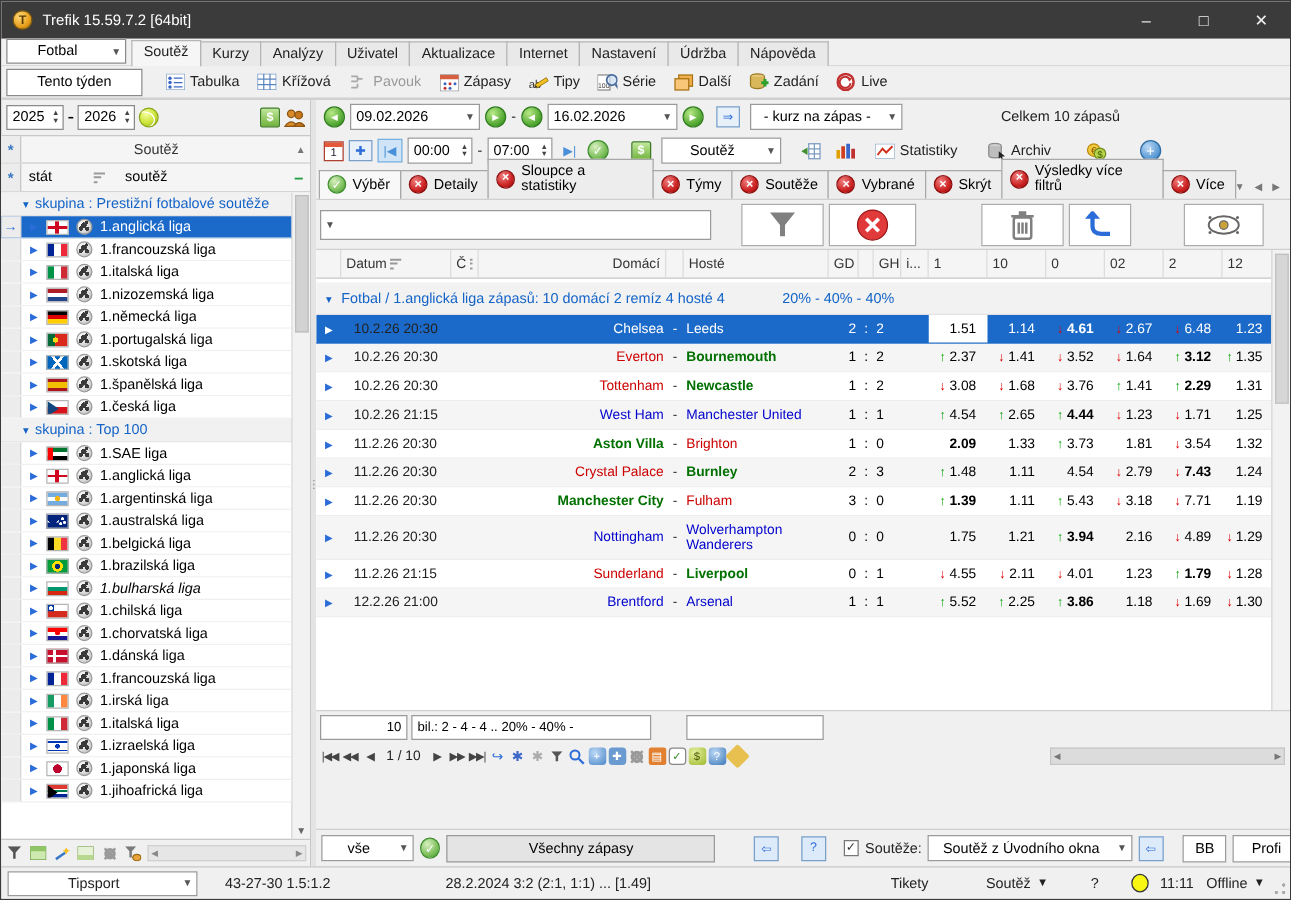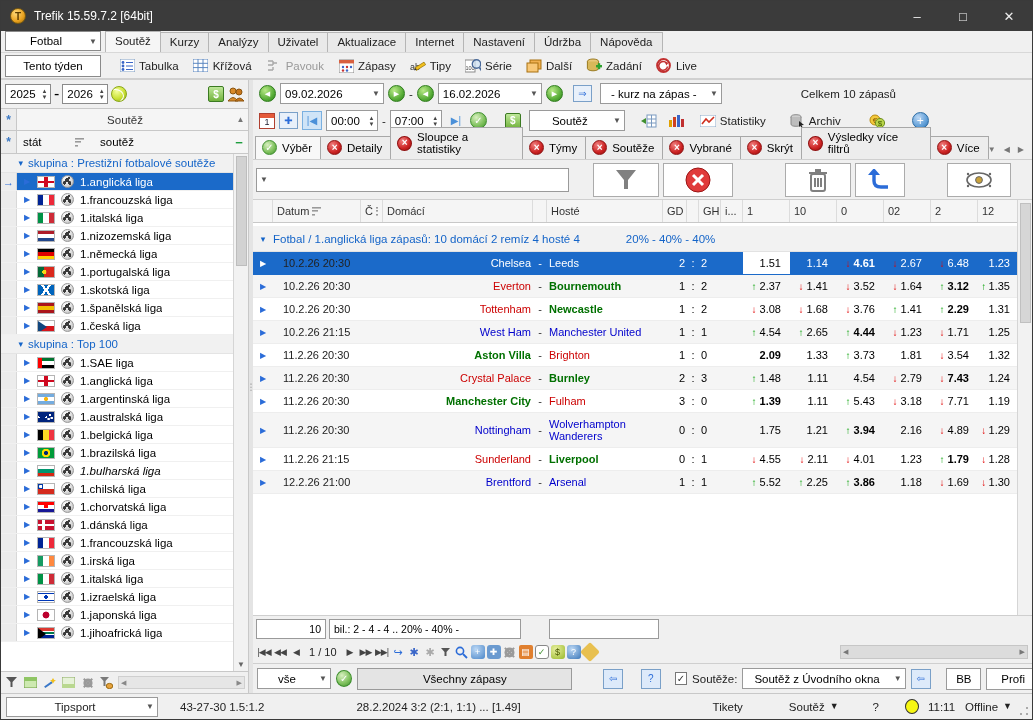--- a/index.html
+++ b/index.html
@@ -5,30 +5,30 @@
   html,body{margin:0;padding:0;background:#888;}
   *{box-sizing:border-box;font-family:"Liberation Sans",sans-serif;}
   .window{width:1033px;height:720px;background:#f0f0f0;border:1px solid #3a3a3a;display:flex;flex-direction:column;overflow:hidden;position:relative;}
 
   
   .titlebar{height:30px;background:#3b3b3b;display:flex;align-items:center;color:#fff;font-size:12px;flex:0 0 auto;}
   .app-icon{width:16px;height:16px;border-radius:50%;background:radial-gradient(circle at 35% 30%,#ffd978,#e8a01d 60%,#9a6a08);margin:0 8px 0 9px;display:flex;align-items:center;justify-content:center;color:#5c3d00;font-size:10px;font-weight:bold;border:1px solid #7a5a10;}
   .win-btns{margin-left:auto;display:flex;height:100%;}
   .win-btn{width:46px;display:flex;align-items:center;justify-content:center;font-size:13px;color:#eee;}
   
-  .menubar{height:22px;background:#f0f0f0;display:flex;align-items:flex-end;flex:0 0 auto;border-bottom:1px solid #d8d8d8;}
+  .menubar{height:22px;background:#f0f0f0;display:flex;align-items:flex-start;flex:0 0 auto;border-bottom:1px solid #d8d8d8;}
   .sport-combo{width:96px;height:20px;margin:0 0 1px 4px;background:#fff;border:1px solid #8a8a8a;display:flex;align-items:center;font-size:11.5px;}
   .sport-combo .txt{flex:1;text-align:center;}
   .combo-arrow{width:14px;color:#555;font-size:8px;text-align:center;}
   .menu-tabs{display:flex;align-items:flex-end;margin-left:4px;height:22px;}
   .mtab{padding:3px 9px 4px 9px;font-size:11.5px;background:#e9e9e9;border:1px solid #b5b5b5;border-bottom:none;margin-right:-1px;color:#222;}
   .mtab.active{background:#f6f6f6;position:relative;z-index:2;padding-bottom:5px;}
   
   .toolbar{height:27px;display:flex;align-items:center;background:#f0f0f0;border-bottom:2px solid #d0d0d0;flex:0 0 auto;}
-  .week-btn{width:96px;height:22px;margin-left:4px;background:#fff;border:1px solid #8a8a8a;font-size:11.5px;display:flex;align-items:center;justify-content:center;}
+  .week-btn{width:109px;height:22px;margin-left:4px;background:#fff;border:1px solid #8a8a8a;font-size:11.5px;display:flex;align-items:center;justify-content:center;}
   .toolbtns{display:flex;align-items:center;margin-left:12px;gap:2px;}
   .toolbtn{display:flex;align-items:center;gap:4px;font-size:11.5px;padding:2px 6px;color:#222;}
   .toolbtn.disabled{color:#9a9a9a;}
   .ticon{width:16px;height:16px;display:inline-flex;align-items:center;justify-content:center;}
   
   .content{flex:1;display:flex;min-height:0;}
   .sidebar{width:248px;flex:0 0 auto;display:flex;flex-direction:column;background:#f0f0f0;border-right:1px solid #c8c8c8;min-height:0;}
   .splitter{width:4px;background:#e4e4e4;display:flex;align-items:center;justify-content:center;color:#888;font-size:9px;flex:0 0 auto;}
   .main{flex:1;display:flex;flex-direction:column;min-width:0;background:#f0f0f0;}
 
@@ -145,21 +145,21 @@
   .mrow.sel .odds.white{background:#fff;color:#000;}
   .filler{flex:1;background:#fff;}
   
   .inputsrow{height:26px;display:flex;align-items:center;gap:3px;padding:0 3px;background:#f0f0f0;border-top:1px solid #cfcfcf;flex:0 0 auto;}
   .ibox{height:20px;background:#fff;border:1px solid #9a9a9a;font-size:10.5px;display:flex;align-items:center;padding:0 4px;}
   .navrow{height:22px;display:flex;align-items:center;gap:2px;padding:0 4px;background:#f0f0f0;flex:0 0 auto;font-size:9px;color:#444;}
   .navbtn{min-width:14px;height:15px;display:inline-flex;align-items:center;justify-content:center;letter-spacing:-1px;}
   .pager{font-size:11px;padding:0 4px;color:#222;}
   .nicon{width:14px;height:14px;border-radius:3px;display:inline-flex;align-items:center;justify-content:center;font-size:9px;color:#fff;}
   .hscroll{flex:1;max-width:188px;margin-left:auto;height:14px;background:#dcdcdc;border:1px solid #c6c6c6;display:flex;align-items:center;justify-content:space-between;font-size:7px;color:#777;padding:0 2px;}
-  .bottomrow{height:30px;display:flex;align-items:center;gap:5px;padding:0 4px;background:#f0f0f0;border-top:1px solid #cfcfcf;flex:0 0 auto;}
+  .bottomrow{height:30px;display:flex;align-items:center;gap:5px;padding:0 4px;background:#f0f0f0;border-top:1px solid #cfcfcf;flex:0 0 auto;margin-top:47px;}
   .btn{height:22px;background:#e4e4e4;border:1px solid #9a9a9a;font-size:11.5px;display:inline-flex;align-items:center;justify-content:center;padding:0 8px;}
   .btn.light{background:#fff;}
   .bluebtn{width:21px;height:20px;border:1px solid #7aa0c8;background:#ddeafa;color:#2b6cd8;font-size:10px;display:inline-flex;align-items:center;justify-content:center;}
   .cb{width:13px;height:13px;border:1px solid #777;background:#fff;color:#333;font-size:10px;display:inline-flex;align-items:center;justify-content:center;line-height:1;}
   
   .statusbar{height:26px;background:#f0f0f0;border-top:1px solid #c8c8c8;display:flex;align-items:center;font-size:11.5px;color:#222;flex:0 0 auto;padding-left:5px;}
   .sb-combo{width:152px;height:20px;background:#fff;border:1px solid #9a9a9a;display:flex;align-items:center;}
   .sb-combo .txt{flex:1;text-align:center;}
   .yellow-dot{width:14px;height:15px;border-radius:50%;background:#f7f713;border:1.5px solid #333;}
   .grip{width:12px;height:12px;margin:8px 2px 0 6px;background:radial-gradient(circle at 9px 3px,#aaa 0 1.2px,transparent 1.5px),radial-gradient(circle at 9px 9px,#aaa 0 1.2px,transparent 1.5px),radial-gradient(circle at 3px 9px,#aaa 0 1.2px,transparent 1.5px);}
@@ -761,21 +761,21 @@
           <div class="grid ghead" id="thead">
               <div class="hc"></div>
               <div class="hc">
                 <div>Datum</div>
                 <div class="sort-bars"></div>
               </div>
               <div class="hc">
                 <div>Č</div>
                 <div class="sort-bars"></div>
               </div>
-              <div class="hc" style="justify-content: flex-start;">
+              <div class="hc" style="justify-content: flex-end;">
                 <div>Domácí</div>
               </div>
               <div class="hc"></div>
               <div class="hc">
                 <div>Hosté</div>
               </div>
               <div class="hc">
                 <div>GD</div>
               </div>
               <div class="hc"></div>

